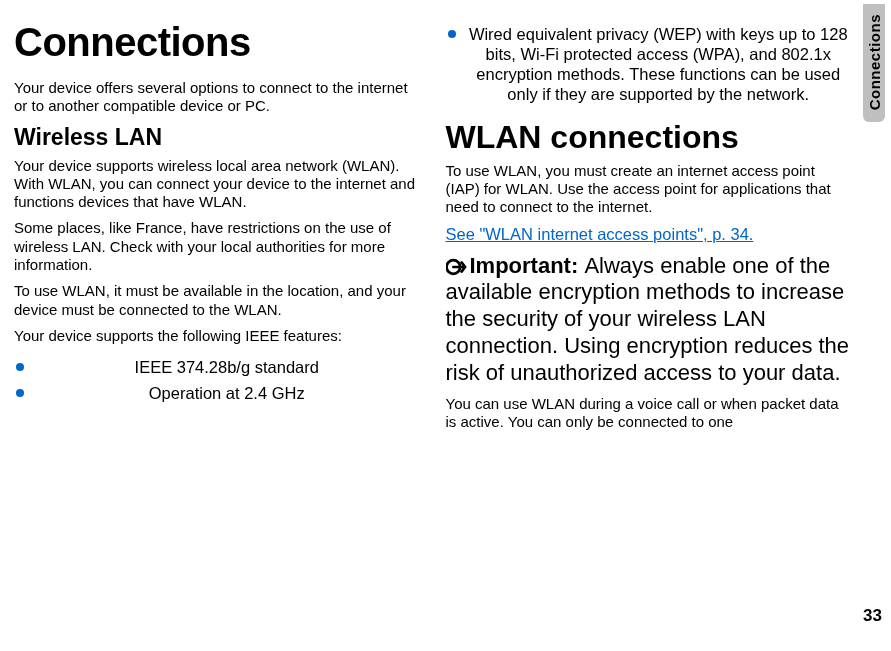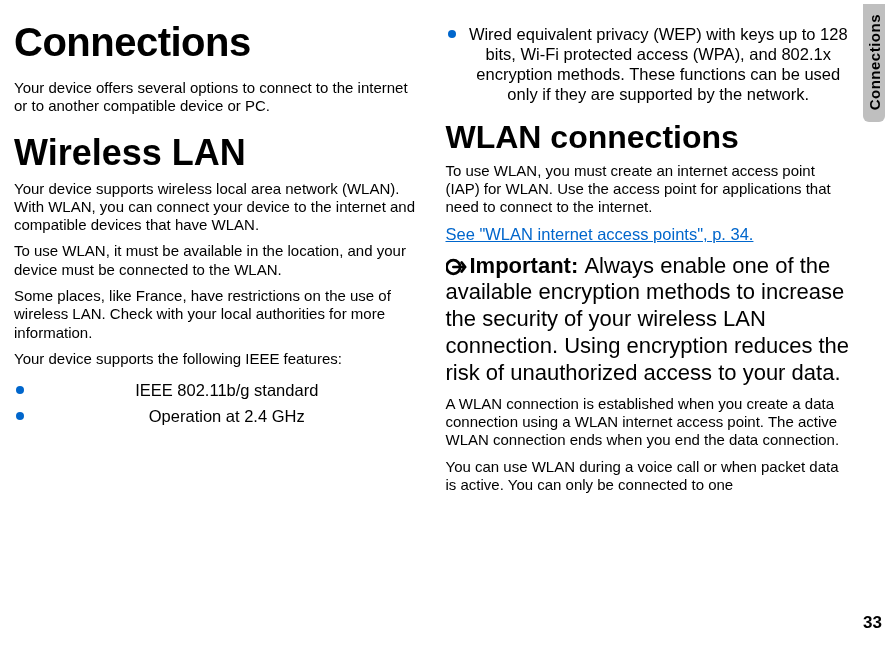--- a/index.html
+++ b/index.html
@@ -3,59 +3,59 @@
 <meta charset="utf-8">
 <style>
   * { box-sizing: border-box; margin: 0; padding: 0; }
   html, body { width: 891px; height: 651px; overflow: hidden; font-family: Arial, Helvetica, sans-serif; color: #000; background: #fff; }
   .page { position: relative; width: 891px; height: 651px; padding: 20px 40px 16px 8px; }
   .columns { display: flex; gap: 18px; height: 100%; }
   .col { flex: 1; display: flex; flex-direction: column; }
   .col-left { padding-left: 6px; padding-right: 4px; }
   .col-right { padding-left: 4px; padding-right: 0; }
   h1 { font-size: 40px; font-weight: 700; letter-spacing: -0.5px; margin-bottom: 14px; }
-  h2 { font-size: 36px; font-weight: 700; margin-top: 8px; margin-bottom: 6px; }
+  h2 { font-size: 23px; font-weight: 700; margin-bottom: 6px; }
   h3 { font-size: 32px; font-weight: 700; margin-top: 6px; margin-bottom: 6px; }
   p { font-size: 15px; line-height: 1.22; margin-bottom: 8px; }
   ul { list-style: none; margin: 4px 0 2px 0; text-align: center; }
   ul li { position: relative; padding-left: 20px; font-size: 16.5px; line-height: 1.22; margin-bottom: 6px; }
   ul li::before { content: ""; position: absolute; left: 2px; top: 6px; width: 8px; height: 8px; border-radius: 50%; background: #0066cc; }
   a.link { color: #0066cc; text-decoration: underline; display: inline-block; margin-bottom: 8px; font-size: 16.5px; line-height: 1.22; }
   .important-block { font-size: 22px; line-height: 1.22; margin-bottom: 8px; }
   .important-icon { display: inline-block; vertical-align: -4px; width: 22px; height: 20px; margin-right: 2px; }
   .important-icon svg { width: 22px; height: 20px; }
   .important-label { font-weight: 700; }
   .sidetab { position: absolute; top: 4px; right: 6px; width: 22px; background: #bfbfbf; padding: 10px 0 12px 0; display: flex; justify-content: center; border-bottom-left-radius: 6px; border-bottom-right-radius: 6px;}
   .sidetab span { writing-mode: vertical-rl; transform: rotate(180deg); font-weight: 700; font-size: 15px; letter-spacing: 0.5px; }
-  .pagenum { position: absolute; right: 9px; bottom: 18px; font-weight: 700; font-size: 17px; }
+  .pagenum { position: absolute; right: 9px; bottom: 25px; font-weight: 700; font-size: 17px; }
 </style>
 </head>
 <body>
 
 <div class="page">
 
   <div class="sidetab">
     <span>Connections</span>
   </div>
 
   <div class="columns">
 
     <div class="col col-left">
       <h1>Connections</h1>
       <p>Your device offers several options to connect to the internet or to another compatible device or PC.</p>
 
       <h2>Wireless LAN</h2>
-      <p>Your device supports wireless local area network (WLAN). With WLAN, you can connect your device to the internet and compatible devices that have WLAN.</p>
+      <p>Your device supports wireless local area network (WLAN). With WLAN, you can connect your device to the internet and functions devices that have WLAN.</p>
 
+      <p>Some places, like France, have restrictions on the use of wireless LAN. Check with your local authorities for more information.</p>
       <p>To use WLAN, it must be available in the location, and your device must be connected to the WLAN.</p>
-      <p>Some places, like France, have restrictions on the use of wireless LAN. Check with your local authorities for more information.</p>
       <p>Your device supports the following IEEE features:</p>
 
       <ul>
-        <li><span>IEEE 802.11b/g standard</span></li>
+        <li><span>IEEE 374.28b/g standard</span></li>
         <li><span>Operation at 2.4 GHz</span></li>
       </ul>
     </div>
 
     <div class="col col-right">
       <ul>
         <li><span>Wired equivalent privacy (WEP) with keys up to 128 bits, Wi-Fi protected access (WPA), and 802.1x encryption methods. These functions can be used only if they are supported by the network.</span></li>
       </ul>
 
       <h3>WLAN connections</h3>
@@ -64,20 +64,19 @@
 
       <div class="important-block">
         <span class="important-icon">
           <svg viewBox="0 0 24 22">
             <circle cx="8" cy="11" r="7.5" fill="none" stroke="#000" stroke-width="3"></circle>
             <path d="M8 11 L21 11 L17 6 M21 11 L17 16" fill="none" stroke="#000" stroke-width="3" stroke-linecap="round" stroke-linejoin="round"></path>
           </svg>
         </span><span class="important-label">Important:  </span><span>Always enable one of the available encryption methods to increase the security of your wireless LAN connection. Using encryption reduces the risk of unauthorized access to your data.</span>
       </div>
 
-      <p>A WLAN connection is established when you create a data connection using a WLAN internet access point. The active WLAN connection ends when you end the data connection.</p>
       <p>You can use WLAN during a voice call or when packet data is active. You can only be connected to one</p>
     </div>
 
   </div>
 
   <div class="pagenum">33</div>
 </div>
 
 </body></html>

